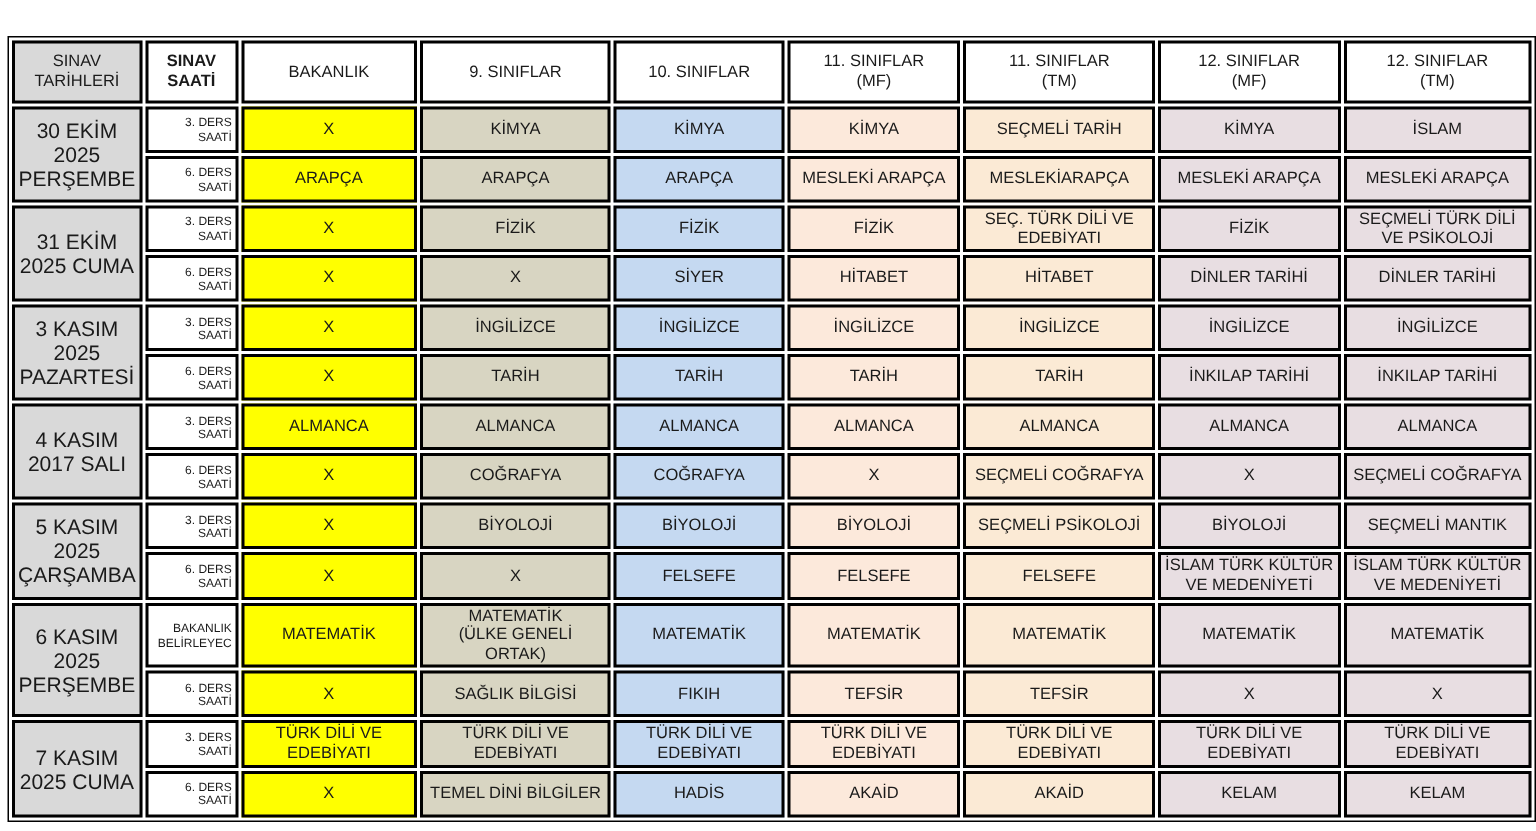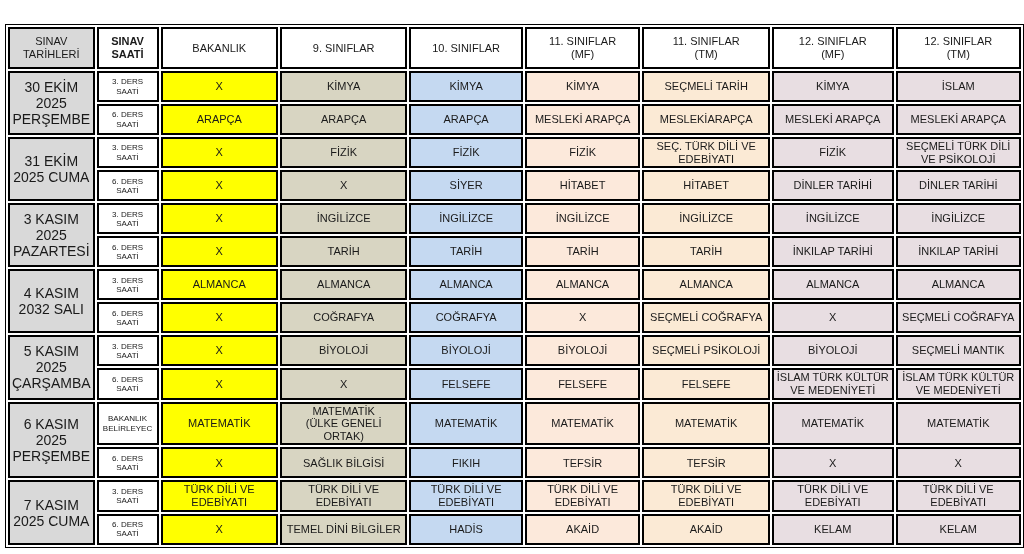--- a/index.html
+++ b/index.html
@@ -41,20 +41,21 @@
   th.hdr-gray { background: var(--date-col); }
   th.bold { font-weight: bold; }
   tbody td { height: 31px; font-size: 11px; }
   td.date-cell {
     background: var(--date-col);
     font-size: 14px;
   }
   td.time-cell {
     background: #ffffff;
     font-size: 8px;
+    text-align: right;
   }
   td.c-haz  { background: var(--haz); }
   td.c-9    { background: var(--g9); }
   td.c-10   { background: var(--g10); }
   td.c-11mf { background: var(--g11mf); }
   td.c-11tm { background: var(--g11tm); }
   td.c-12mf { background: var(--g12mf); }
   td.c-12tm { background: var(--g12tm); }
 </style>
 </head>
@@ -156,21 +157,21 @@
 SAATİ</td>
           <td class="subject-cell c-haz">X</td>
           <td class="subject-cell c-9">TARİH</td>
           <td class="subject-cell c-10">TARİH</td>
           <td class="subject-cell c-11mf">TARİH</td>
           <td class="subject-cell c-11tm">TARİH</td>
           <td class="subject-cell c-12mf">İNKILAP TARİHİ</td>
           <td class="subject-cell c-12tm">İNKILAP TARİHİ</td>
         </tr>
         <tr>
-          <td class="date-cell" rowspan="2">4 KASIM 2032 SALI</td>
+          <td class="date-cell" rowspan="2">4 KASIM 2017 SALI</td>
           <td class="time-cell">3. DERS
 SAATİ</td>
           <td class="subject-cell c-haz">ALMANCA</td>
           <td class="subject-cell c-9">ALMANCA</td>
           <td class="subject-cell c-10">ALMANCA</td>
           <td class="subject-cell c-11mf">ALMANCA</td>
           <td class="subject-cell c-11tm">ALMANCA</td>
           <td class="subject-cell c-12mf">ALMANCA</td>
           <td class="subject-cell c-12tm">ALMANCA</td>
         </tr>

